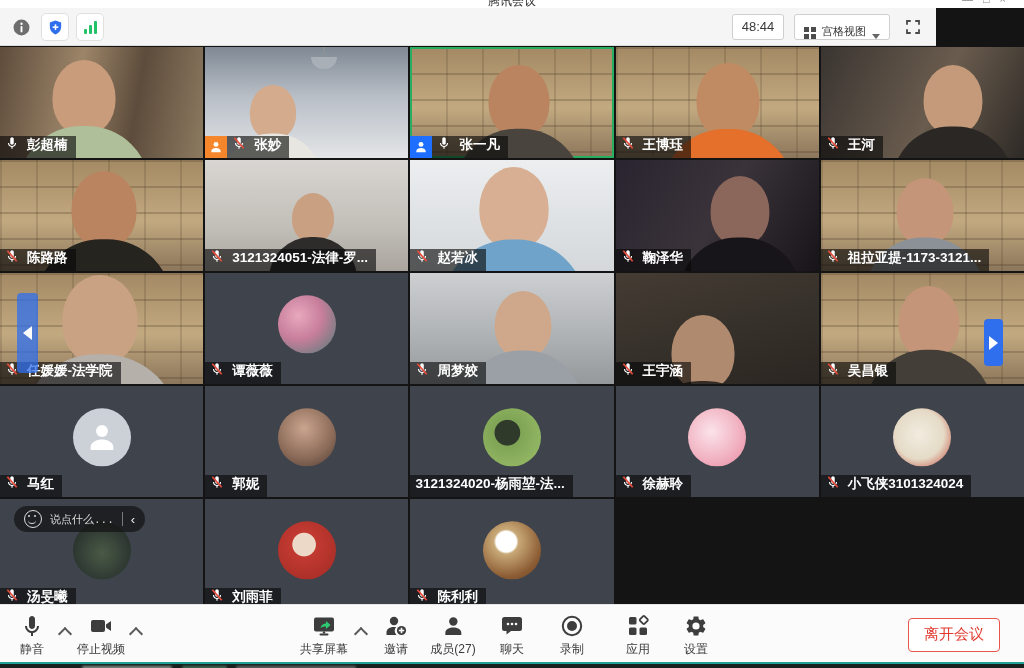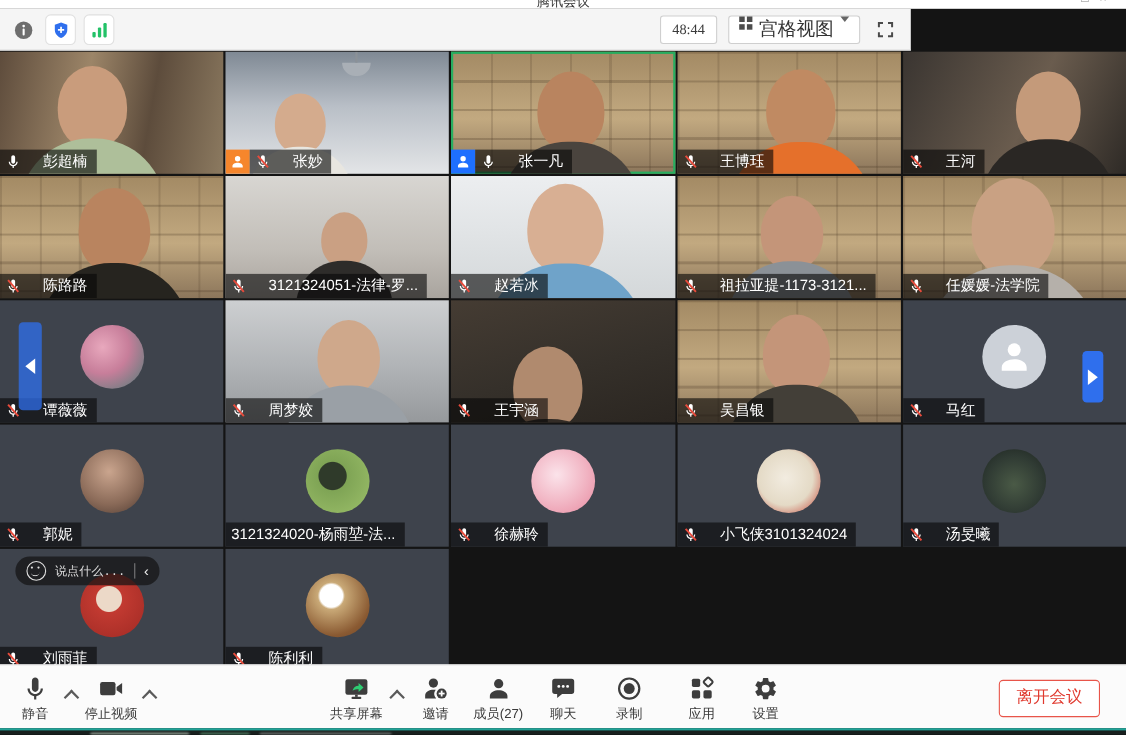--- a/index.html
+++ b/index.html
@@ -5,29 +5,29 @@
   html,body{margin:0;padding:0;width:1024px;height:668px;overflow:hidden;
     font-family:"Liberation Sans","DejaVu Sans",sans-serif;background:#000;}
   .app{position:relative;width:1024px;height:668px;background:#141414;}
 
   
   .titlebar{position:absolute;top:0;left:0;width:1024px;height:8px;background:#ffffff;overflow:hidden;z-index:30;}
   .titlebar .t{position:absolute;top:-7px;left:0;width:100%;text-align:center;font-size:12px;color:#333;}
   .titlebar .wc{position:absolute;top:-7px;right:8px;font-size:11px;color:#888;letter-spacing:10px;}
 
   
-  .topbar{position:absolute;top:8px;left:0;width:828px;height:37px;background:#f5f5f5;border-bottom:1px solid #dcdcdc;z-index:30;font-family:Liberation Serif, serif;}
+  .topbar{position:absolute;top:8px;left:0;width:936px;height:37px;background:#f5f5f5;border-bottom:1px solid #dcdcdc;z-index:30;}
   .tb-left{position:absolute;left:8px;top:5px;display:flex;gap:7px;align-items:center;}
   .icon-btn{width:26px;height:26px;border-radius:5px;display:flex;align-items:center;justify-content:center;}
   .icon-btn.boxed{background:#ffffff;border:1px solid #e0e0e0;}
   .sig{display:flex;align-items:flex-end;gap:2px;height:14px;}
   .sig i{display:block;width:3px;background:#23c268;border-radius:1px;}
   .tb-right{position:absolute;right:10px;top:6px;display:flex;gap:10px;align-items:center;}
   .timer{min-width:44px;height:24px;line-height:24px;text-align:center;background:#fff;border:1px solid #cfcfcf;border-radius:3px;font-size:13px;color:#3a3a3a;padding:0 3px;}
-  .viewbtn{height:24px;display:flex;align-items:flex-start;gap:6px;background:#fff;border:1px solid #cfcfcf;border-radius:3px;padding:0 9px;font-size:17px;color:#333;}
+  .viewbtn{height:24px;display:flex;align-items:flex-end;gap:6px;background:#fff;border:1px solid #cfcfcf;border-radius:3px;padding:0 9px;font-size:11px;color:#333;}
   .gridglyph{display:grid;grid-template-columns:5px 5px;grid-template-rows:5px 5px;gap:2px;}
   .gridglyph i{background:#4c4c4c;display:block;}
   .dcaret{width:0;height:0;border-left:4px solid transparent;border-right:4px solid transparent;border-top:5px solid #666;}
 
   
   .stage{position:absolute;top:45px;left:0;width:1024px;height:623px;background:#141414;}
   .grid{position:absolute;top:2px;left:0;width:1024px;display:grid;
     grid-template-columns:repeat(5,1fr);grid-template-rows:repeat(5,111px);gap:2px;}
   .tile{position:relative;overflow:hidden;background:#2a2a2a;}
   .tile.active{outline:2px solid #27ae60;outline-offset:-2px;}
@@ -48,21 +48,21 @@
   .fig::after{content:'';position:absolute;left:50%;transform:translateX(-50%);top:44px;width:88px;height:70px;border-radius:42px 42px 0 0;background:var(--b,#3a3631);}
 
   
   .avatar{position:absolute;left:50%;top:50%;transform:translate(-50%,-58%);width:58px;height:58px;border-radius:50%;display:flex;align-items:center;justify-content:center;overflow:hidden;}
 
   
   .labelrow{position:absolute;left:0;bottom:0;display:flex;align-items:stretch;height:22px;max-width:100%;z-index:3;}
   .badge{width:22px;height:22px;display:flex;align-items:center;justify-content:center;flex:0 0 22px;}
   .badge.orange{background:#f6862c;}
   .badge.blue{background:#1e6fff;}
-  .nlabel{display:flex;align-items:center;gap:20px;background:rgba(8,8,8,.62);color:#fff;font-size:13.5px;padding:0 8px 0 5px;white-space:nowrap;overflow:hidden;}
+  .nlabel{display:flex;gap:8px;background:rgba(8,8,8,.62);color:#fff;font-size:13.5px;padding:0 8px 0 5px;white-space:nowrap;overflow:hidden;font-weight:bold;}
   .micS{width:14px;height:14px;flex:0 0 14px;}
 
   
   .pgprev{position:absolute;left:17px;top:248px;width:21px;height:80px;background:rgba(47,111,237,.75);border-radius:4px;display:flex;align-items:center;justify-content:center;z-index:4;}
   .pgprev i{width:0;height:0;border-top:7px solid transparent;border-bottom:7px solid transparent;border-right:9px solid #fff;}
   .pgnext{position:absolute;left:984px;top:274px;width:19px;height:47px;background:#2f6fed;border-radius:4px;display:flex;align-items:center;justify-content:center;z-index:4;}
   .pgnext i{width:0;height:0;border-top:7px solid transparent;border-bottom:7px solid transparent;border-left:9px solid #fff;}
 
   
   .chatbar{position:absolute;left:14px;top:461px;height:26px;display:flex;align-items:center;gap:8px;background:rgba(20,20,20,.72);border-radius:13px;padding:0 10px;z-index:5;color:#ddd;}
@@ -260,20 +260,32 @@
             <div class="nlabel">
           <svg class="micS" viewBox="0 0 24 24">
                 <use href="#g-mic" fill="#fff"></use>
                 <line x1="4" y1="3" x2="20" y2="21" stroke="#e84b3c" stroke-width="3"></line>
               </svg>
           <span>赵若冰</span>
             </div>
           </div>
       </div>
 
+      <div class="tile" style="background:linear-gradient(120deg,#2a2430 0%,#3a333a 50%,#171419 100%)">
+        <div class="fig" style="--h:#8a675a;--b:#17151a;left:44%;top:14%;transform:scale(1.4)"></div>
+        <div class="labelrow">
+            <div class="nlabel">
+          <svg class="micS" viewBox="0 0 24 24">
+                <use href="#g-mic" fill="#fff"></use>
+                <line x1="4" y1="3" x2="20" y2="21" stroke="#e84b3c" stroke-width="3"></line>
+              </svg>
+          <span>鞠泽华</span>
+            </div>
+          </div>
+      </div>
 
 
       <div class="tile bg-shelf">
         <div class="fig" style="--h:#c49579;--b:#8b9197;left:34%;top:16%;transform:scale(1.35)"></div>
         <div class="labelrow">
             <div class="nlabel">
           <svg class="micS" viewBox="0 0 24 24">
                 <use href="#g-mic" fill="#fff"></use>
                 <line x1="4" y1="3" x2="20" y2="21" stroke="#e84b3c" stroke-width="3"></line>
               </svg>

